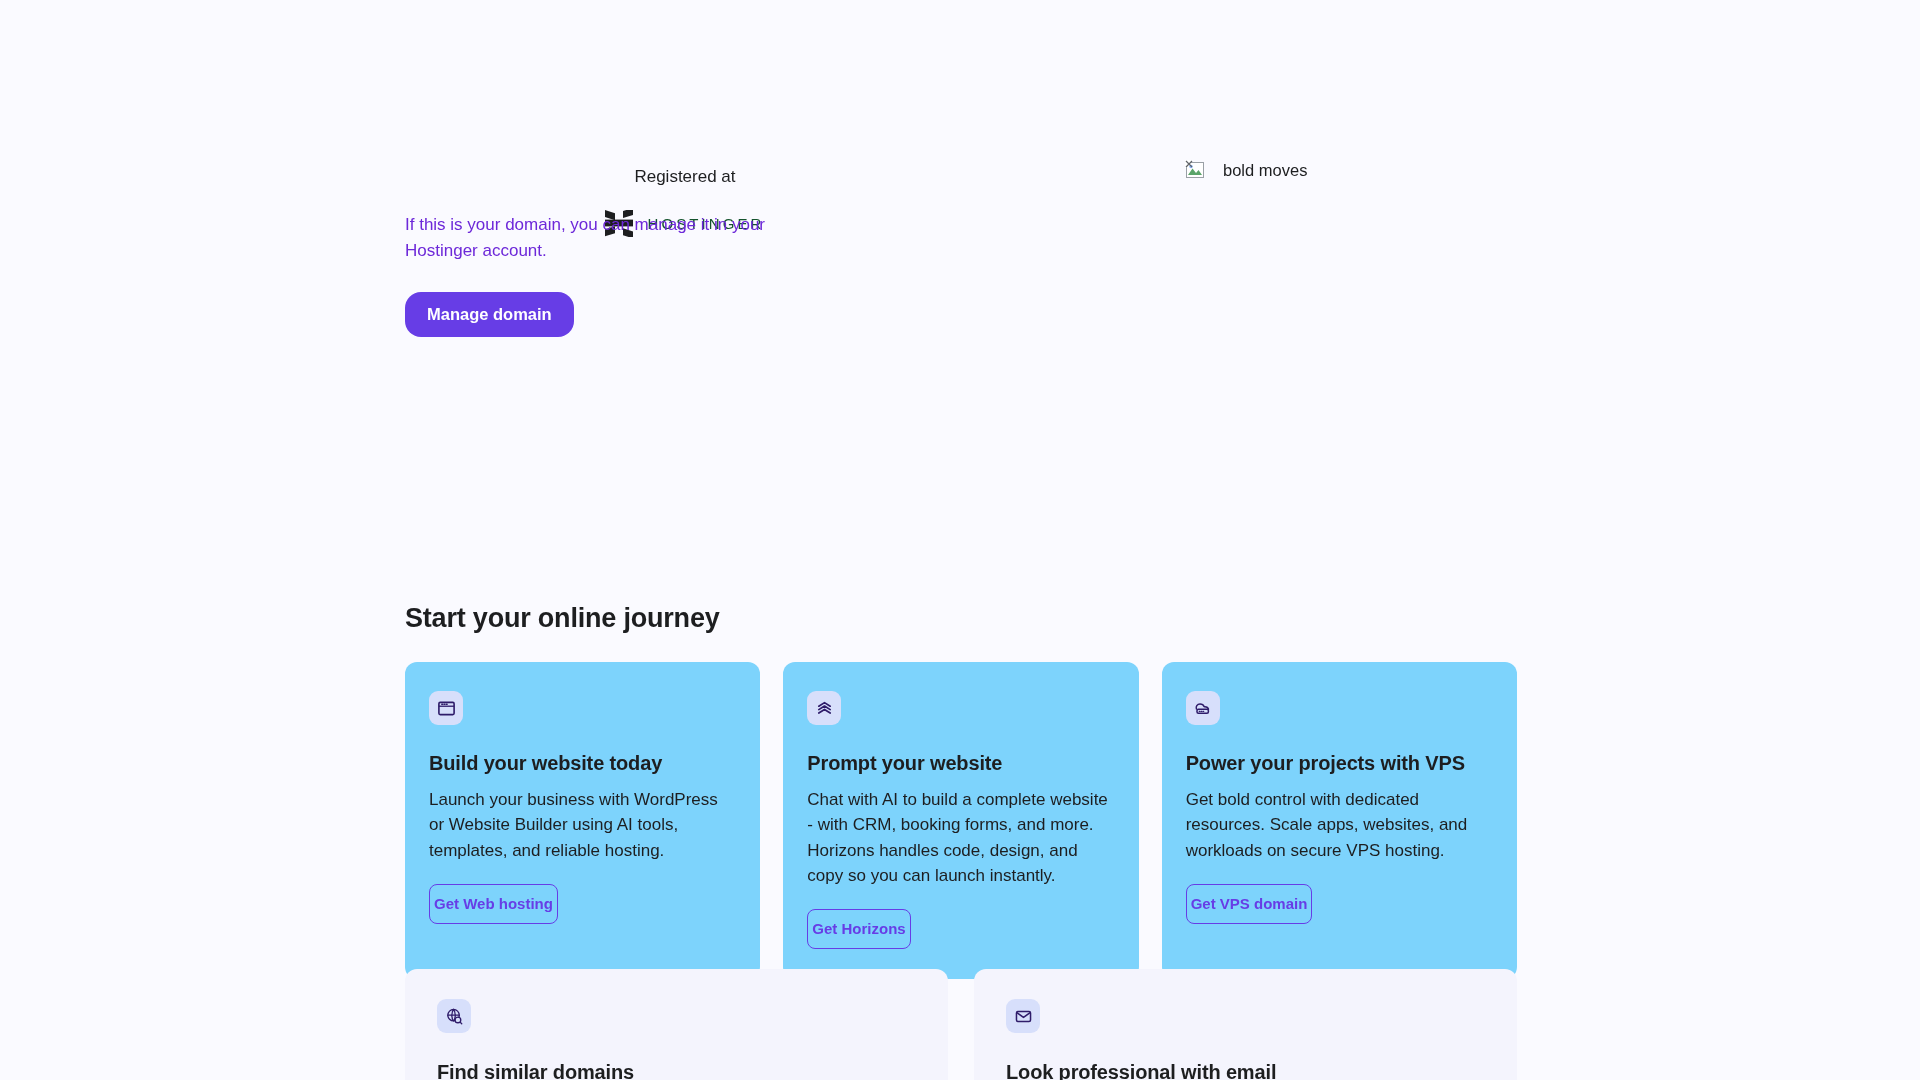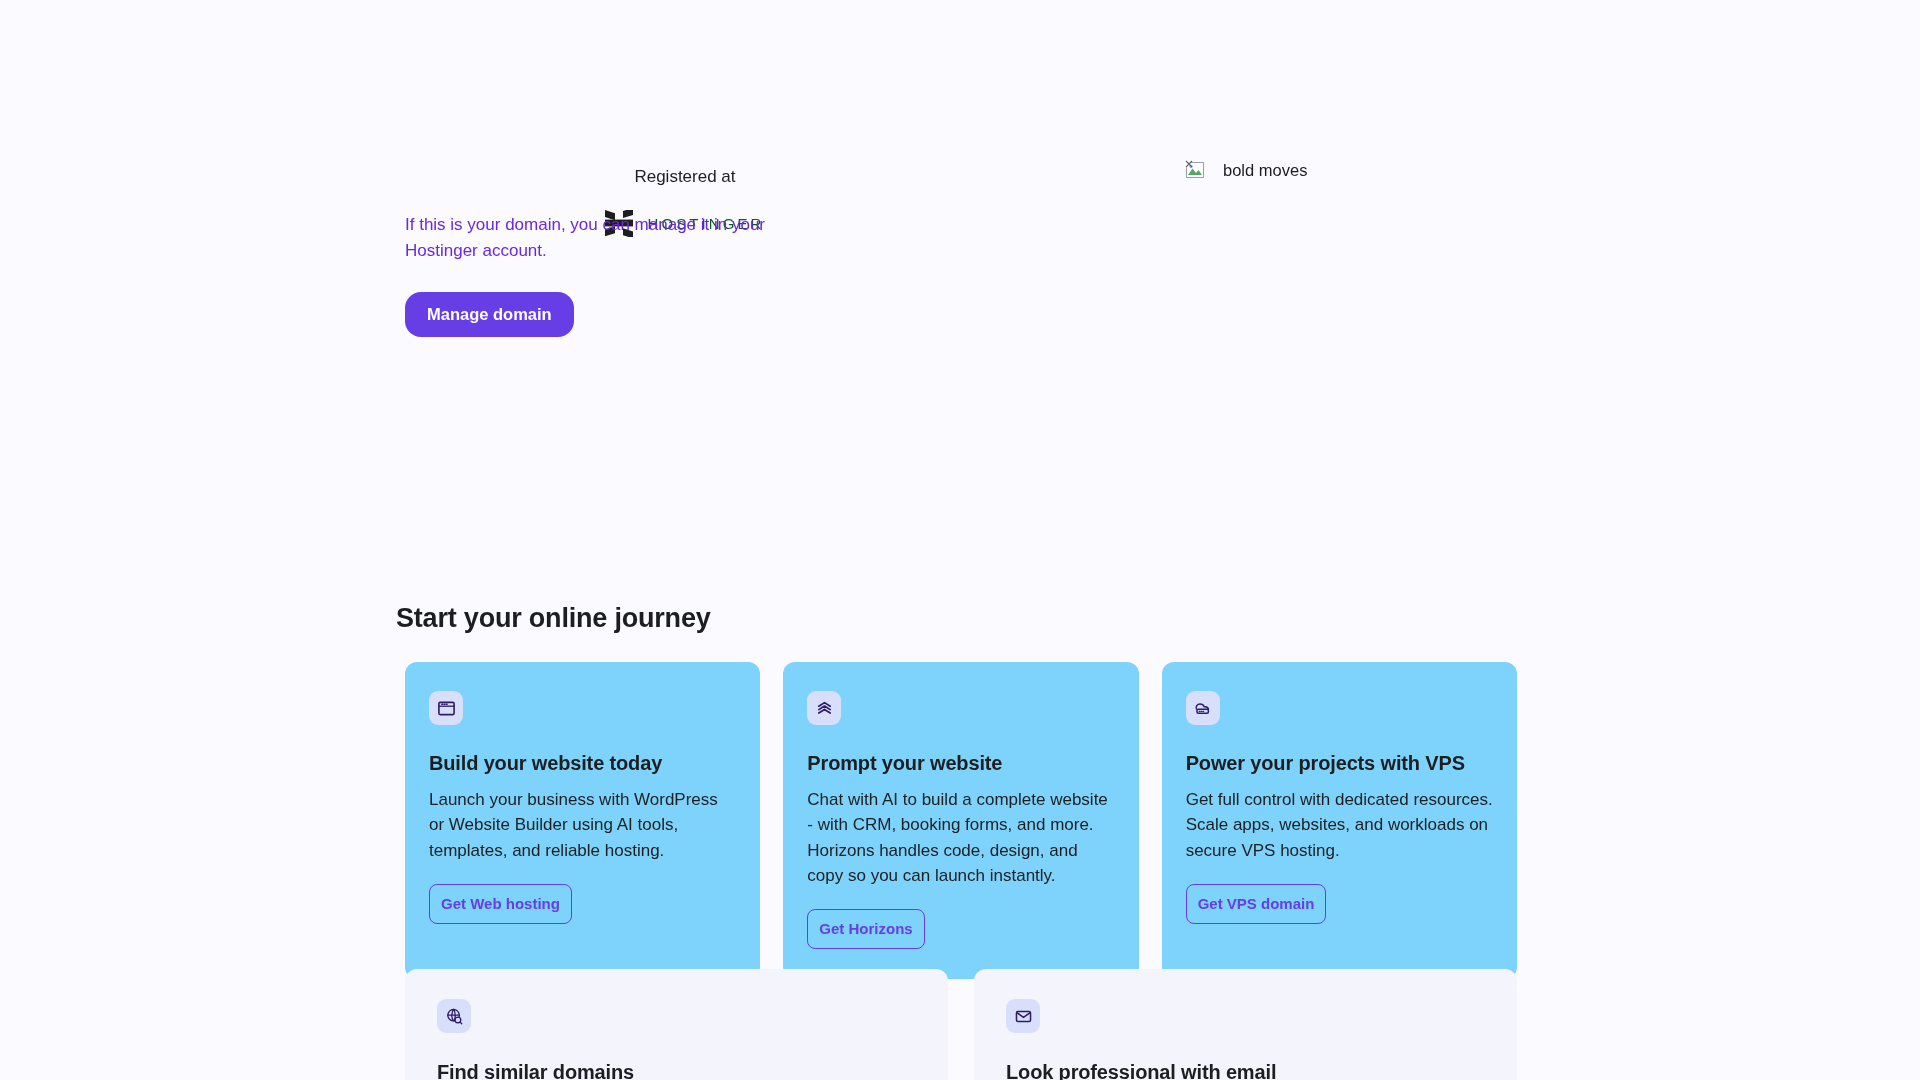--- a/index.html
+++ b/index.html
@@ -114,21 +114,21 @@
     display: inline-block;
     width: 20px;
     height: 20px;
     vertical-align: middle;
     flex: 0 0 20px;
   }
 
   
   .section-title {
     position: absolute;
-    left: 396px;
+    left: 405px;
     top: 603px;
     font-size: 27px;
     font-weight: bold;
     letter-spacing: -0.2px;
     color: #1d1e20;
   }
 
   .cards-row {
     position: absolute;
     left: 405px;
@@ -174,21 +174,21 @@
   .btn-outline {
     display: inline-block;
     margin-top: 21px;
     background: transparent;
     color: #673de6;
     border: 1px solid #673de6;
     border-radius: 8px;
     font-family: "Liberation Sans", sans-serif;
     font-size: 15px;
     font-weight: bold;
-    padding: 11px 11px 12px;
+    padding: 11px 4px 12px;
     cursor: pointer;
     line-height: 1;
   }
 
   .cards-row-bottom {
     position: absolute;
     left: 405px;
     top: 969px;
     width: 1112px;
     display: flex;
@@ -286,21 +286,21 @@
 
     <div class="card">
       <div class="card-icon">
         <svg width="19" height="19" viewBox="0 0 20 20" fill="none" stroke="#2f1c6a" stroke-width="1.6" stroke-linecap="round" stroke-linejoin="round">
           <path d="M3.6 10.6 C2.6 8.2 4.4 5.2 7.4 5.2 C9.4 5.2 11.1 6.4 11.8 8.2 C14.1 8.0 15.9 9.2 16.3 10.8"></path>
           <rect x="4.2" y="10.8" width="12" height="4.2" rx="1.5"></rect>
           <path d="M6.6 13 h0.6 M8.6 13 h0.6 M10.6 13 h0.6" stroke-width="1.5"></path>
         </svg>
       </div>
       <h3 class="card-title">Power your projects with VPS</h3>
-      <p class="card-desc">Get full control with dedicated resources. Scale apps, websites, and workloads on secure VPS hosting.</p>
+      <p class="card-desc">Get bold control with dedicated resources. Scale apps, websites, and workloads on secure VPS hosting.</p>
       <button class="btn-outline">Get VPS domain</button>
     </div>
   </div>
 
   <div class="cards-row-bottom">
 
     <div class="card-wide">
       <div class="card-icon">
         <svg width="19" height="19" viewBox="0 0 20 20" fill="none" stroke="#2f1c6a" stroke-width="1.4" stroke-linecap="round">
           <circle cx="9" cy="8.6" r="6"></circle>

